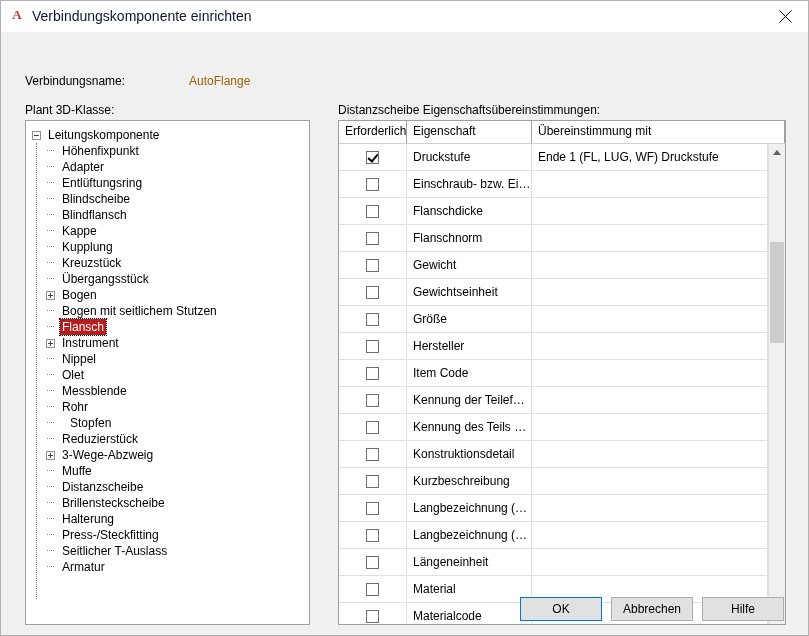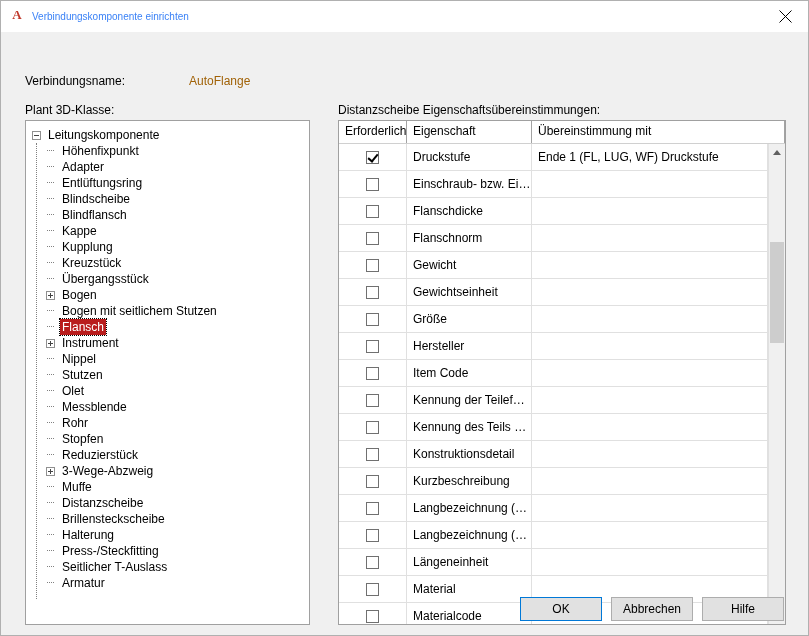--- a/index.html
+++ b/index.html
@@ -46,22 +46,22 @@
     position: absolute;
     left: 0; top: -1px;
     width: 16px;
     text-align: center;
     font-size: 13px;
     font-weight: bold;
     color: #c0392b;
     font-family: "Liberation Serif", serif;
   }
   .title-text {
-    font-size: 10px;
-    color: #3b82f6;
+    font-size: 14px;
+    color: #0f172a;
     flex: 1 1 auto;
     white-space: nowrap;
     overflow: hidden;
   }
   .close-btn {
     width: 45px;
     height: 30px;
     display: flex;
     align-items: center;
     justify-content: center;
@@ -394,35 +394,31 @@
           <div class="tnode" style="padding-left: 14px;">
             <span class="twist plus"></span>
             <span class="tlabel">Instrument</span>
           </div>
           <div class="tnode" style="padding-left: 14px;">
             <span class="dash"></span>
             <span class="tlabel">Nippel</span>
           </div>
           <div class="tnode" style="padding-left: 14px;">
             <span class="dash"></span>
-            <span class="tlabel">Stutzen</span>
-          </div>
-          <div class="tnode" style="padding-left: 14px;">
-            <span class="dash"></span>
             <span class="tlabel">Olet</span>
           </div>
           <div class="tnode" style="padding-left: 14px;">
             <span class="dash"></span>
             <span class="tlabel">Messblende</span>
           </div>
           <div class="tnode" style="padding-left: 14px;">
             <span class="dash"></span>
             <span class="tlabel">Rohr</span>
           </div>
-          <div class="tnode" style="padding-left: 14px;">
+          <div class="tnode" style="padding-left: 14px; gap: 8px;">
             <span class="dash"></span>
             <span class="tlabel">Stopfen</span>
           </div>
           <div class="tnode" style="padding-left: 14px;">
             <span class="dash"></span>
             <span class="tlabel">Reduzierstück</span>
           </div>
           <div class="tnode" style="padding-left: 14px;">
             <span class="twist plus"></span>
             <span class="tlabel">3-Wege-Abzweig</span>

